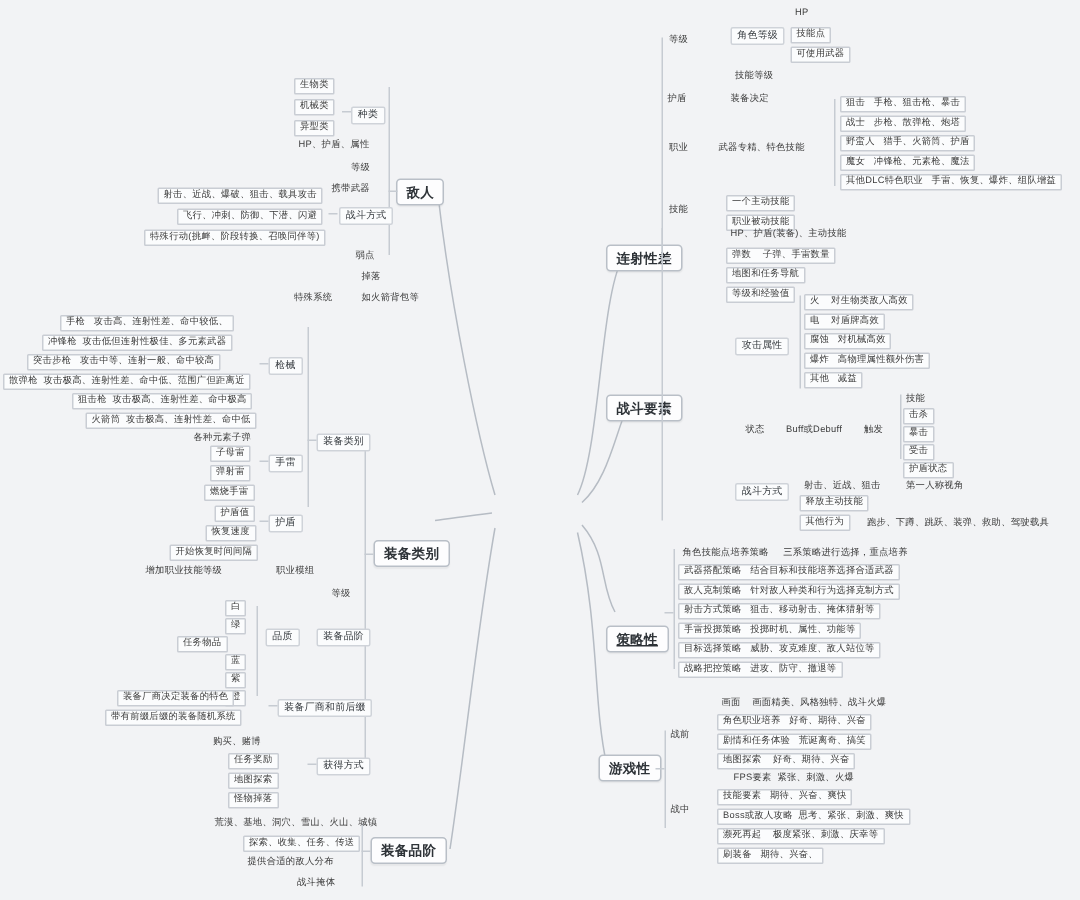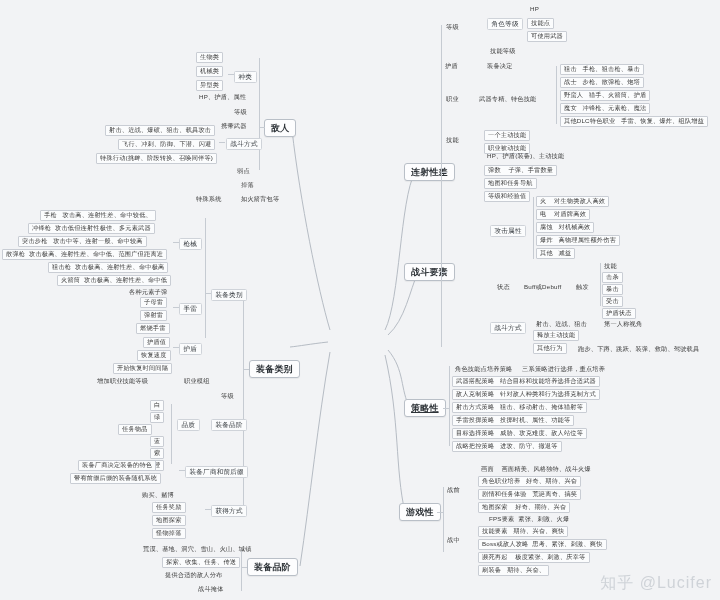--- a/index.html
+++ b/index.html
@@ -291,21 +291,21 @@
   <div class="node b" style="left:602px;top:296px;">受击</div>
   <div class="node b" style="left:602px;top:308px;">护盾状态</div>
 
   <div class="node m" style="left:490px;top:322px;">战斗方式</div>
   <div class="node t" style="left:536px;top:321px;">射击、近战、狙击</div>
   <div class="node t" style="left:604px;top:321px;">第一人称视角</div>
   <div class="node b" style="left:533px;top:330px;">释放主动技能</div>
   <div class="node b" style="left:533px;top:343px;">其他行为</div>
   <div class="node t" style="left:578px;top:346px;">跑步、下蹲、跳跃、装弹、救助、驾驶载具</div>
 
-  <div class="node big" style="left:404px;top:399px;text-decoration:underline;">策略性</div>
+  <div class="node big" style="left:404px;top:417px;text-decoration:underline;">策略性</div>
   <div class="brk" style="left:449px;top:366px;height:80px;"></div>
   <div class="hline" style="left:443px;top:408px;width:6px;"></div>
   <div class="node t" style="left:455px;top:366px;">
     <span>角色技能点培养策略</span>
     &nbsp;&nbsp;&nbsp;&nbsp;<span>三系策略进行选择，重点培养</span>
   </div>
   <div class="node b" style="left:452px;top:376px;">
     <span>武器搭配策略</span>
     &nbsp;&nbsp;<span>结合目标和技能培养选择合适武器</span>
   </div>
@@ -367,14 +367,13 @@
   </div>
   <div class="node b" style="left:478px;top:552px;">
     <span>濒死再起</span>
     &nbsp;&nbsp;&nbsp;<span>极度紧张、刺激、庆幸等</span>
   </div>
   <div class="node b" style="left:478px;top:565px;">
     <span>刷装备</span>
     &nbsp;&nbsp;<span>期待、兴奋、</span>
   </div>
 
-  <div class="watermark">知乎 @Lucifer</div>
 </div>
 
 </body></html>

